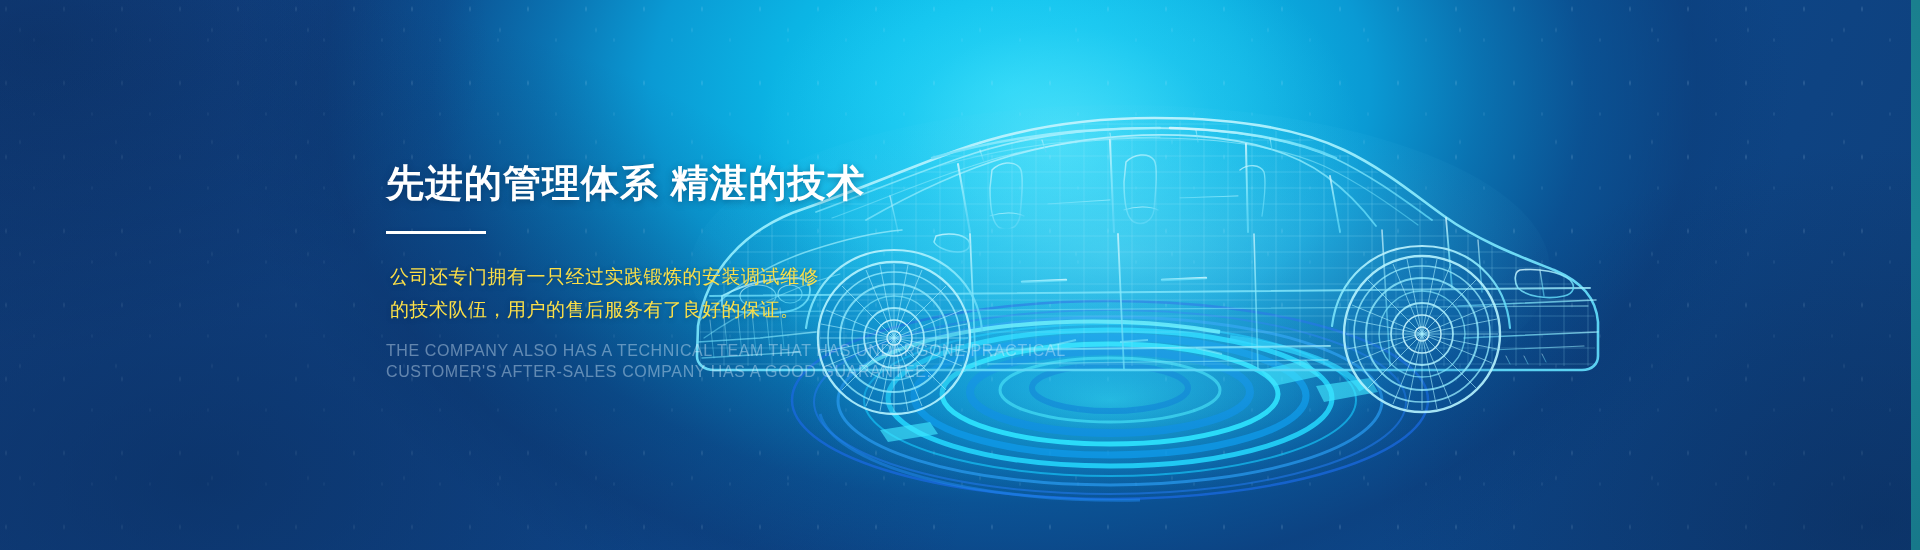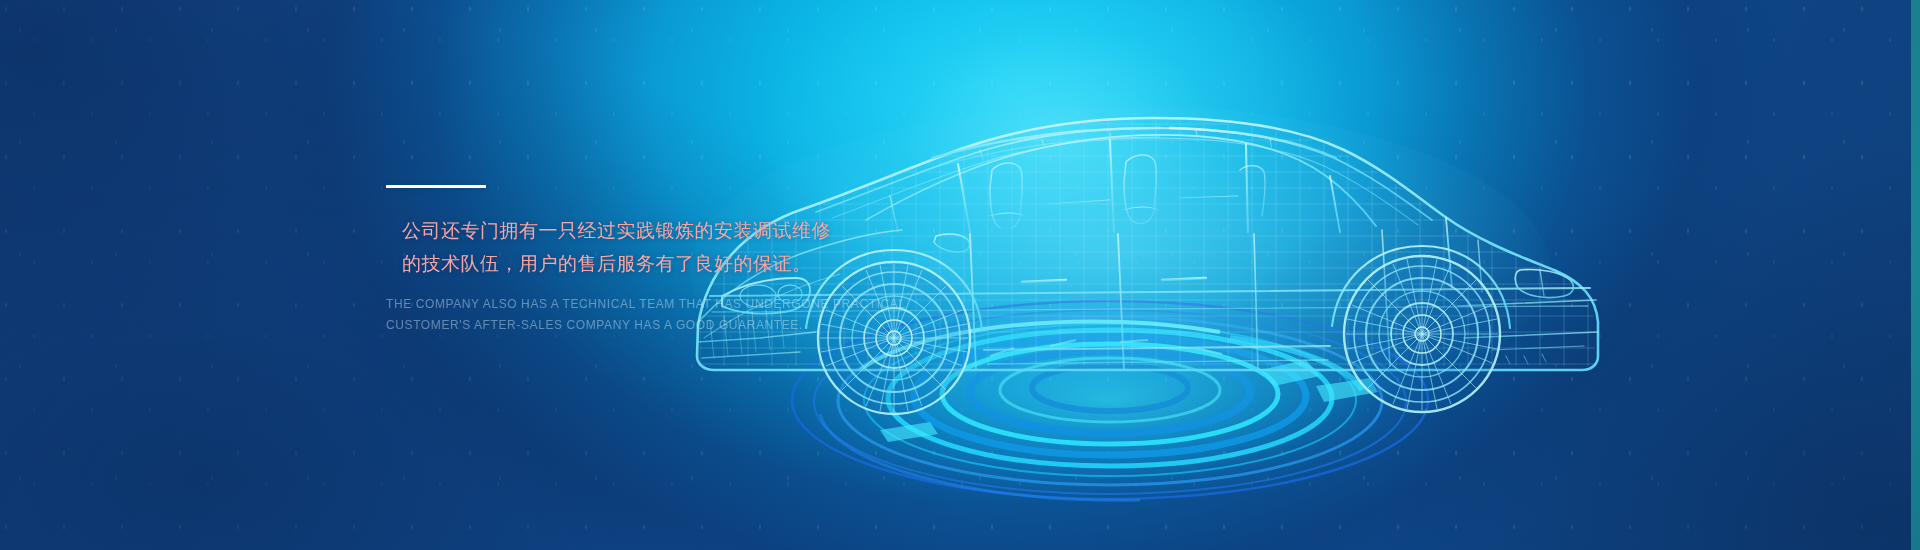--- a/index.html
+++ b/index.html
@@ -65,26 +65,26 @@
     font-size:38px;line-height:46px;font-weight:bold;color:#ffffff;
     letter-spacing:1px;white-space:nowrap;
     text-shadow:0 2px 7px rgba(5,40,80,0.45);
     margin:0;
   }
   .rule{
     width:100px;height:3px;background:#ffffff;margin:25px 0 0 0;
     box-shadow:0 1px 4px rgba(5,40,80,0.3);
   }
   .body-cn{
-    margin:26px 0 0 16px;font-size:19px;line-height:33px;color:#fca5a5;
+    margin:26px 0 0 4px;font-size:19px;line-height:33px;color:#fde047;
     letter-spacing:.5px;text-shadow:0 1px 5px rgba(5,40,80,0.4);
   }
   .body-cn div{white-space:nowrap;}
   .body-en{
-    margin:14px 0 0 0;font-size:12px;line-height:21px;
+    margin:14px 0 0 0;font-size:16px;line-height:21px;
     color:rgba(220,238,252,0.42);letter-spacing:.6px;
   }
   .body-en div{white-space:nowrap;}
 </style>
 </head>
 <body>
 
 <div id="banner">
 
   <div class="bg-base"></div>
@@ -362,20 +362,21 @@
             <line x1="15" y1="-75" x2="-15" y2="75"></line>
         <line x1="-75" y1="-15" x2="75" y2="15"></line>
             <line x1="75" y1="-15" x2="-75" y2="15"></line>
       </g>
     </g>
   </svg>
   </div>
 
   <div id="copy">
 
+    <h1 class="headline">先进的管理体系 精湛的技术</h1>
 
     <div class="rule"></div>
 
     <div class="body-cn">
       <div>公司还专门拥有一只经过实践锻炼的安装调试维修</div>
       <div>的技术队伍，用户的售后服务有了良好的保证。</div>
     </div>
 
     <div class="body-en">
       <div>THE COMPANY ALSO HAS A TECHNICAL TEAM THAT HAS UNDERGONE PRACTICAL</div>

